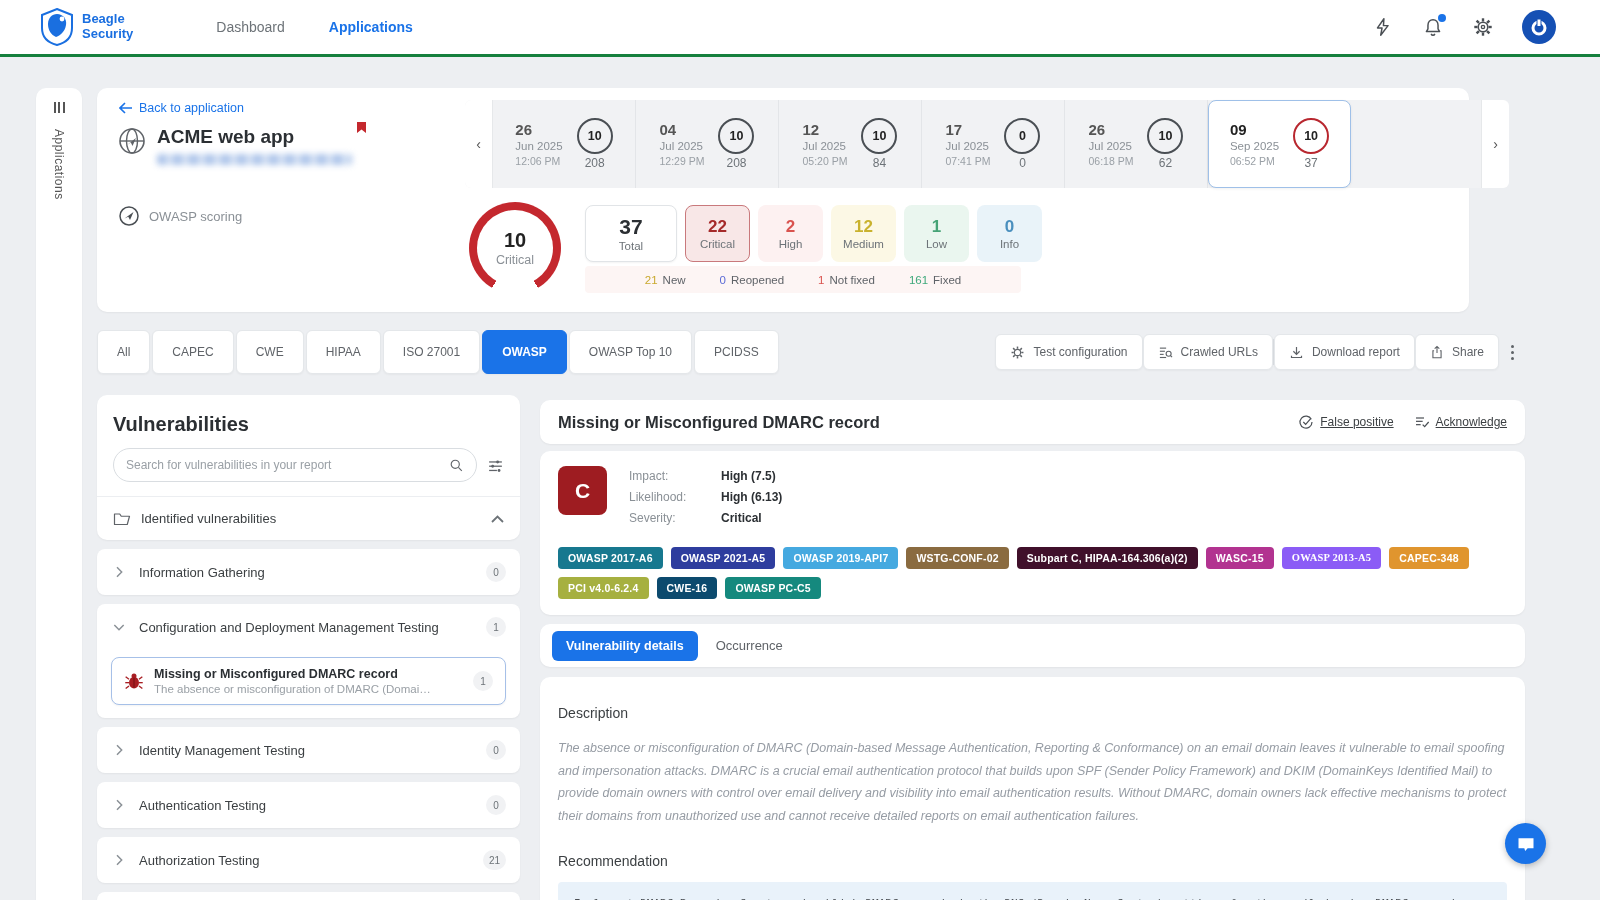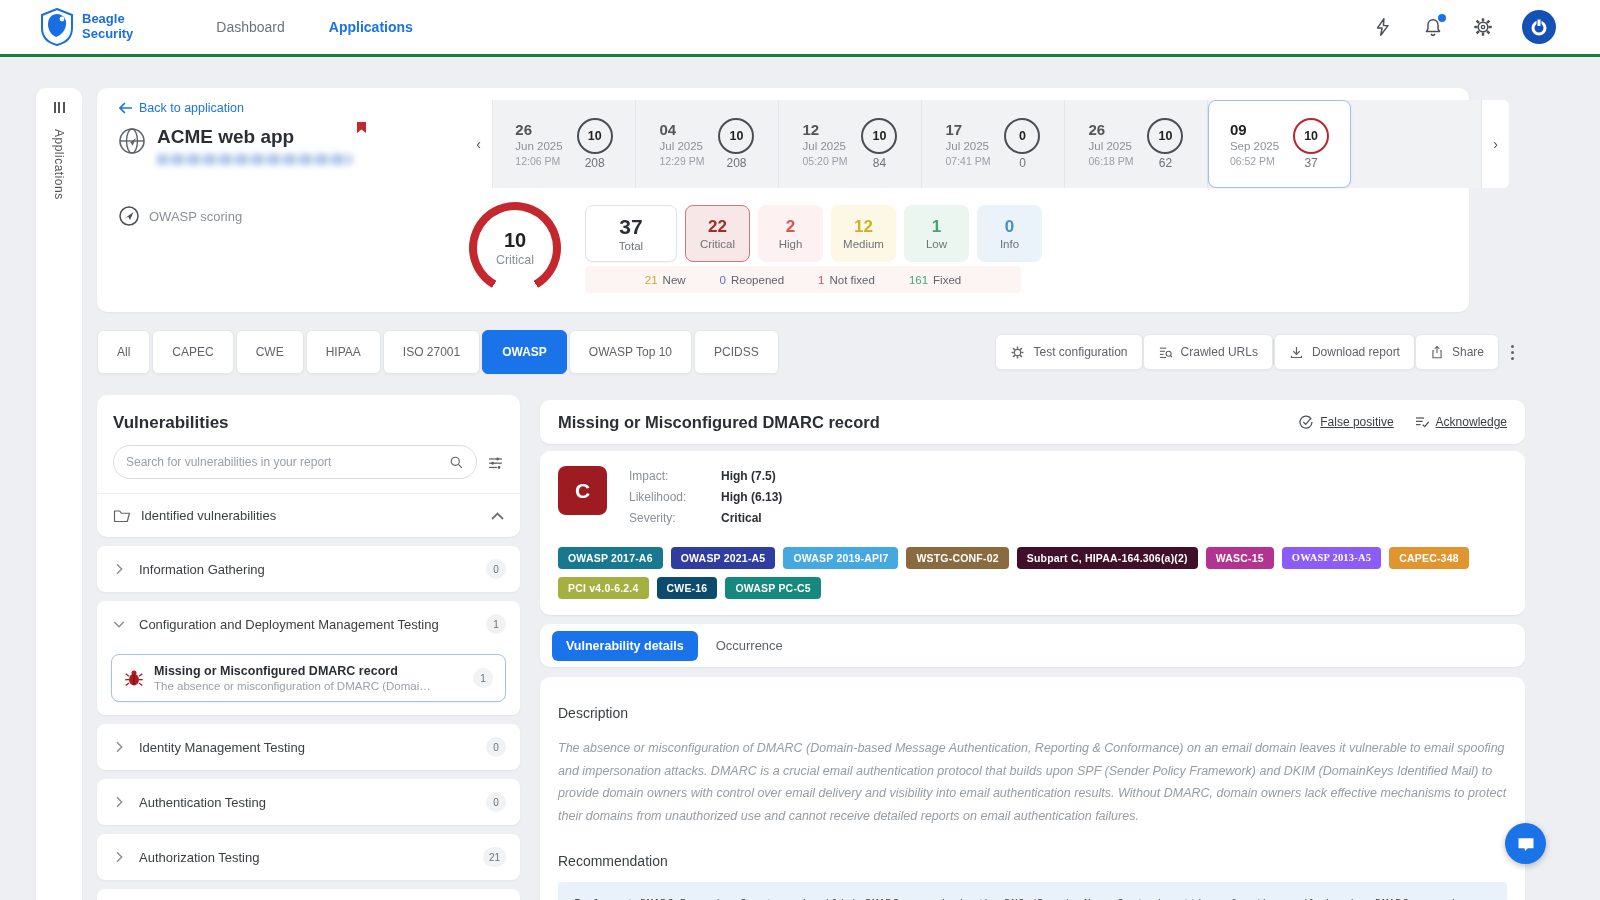--- a/index.html
+++ b/index.html
@@ -94,21 +94,21 @@
   .ftab.active { background:#1a73e8; color:#fff; font-weight:700; border-color:#1a73e8; }
   .actions { margin-left:auto; display:flex; align-items:center; }
   .abtn { height:36px; padding:0 14px; background:#fff; border:1px solid #e4e7ea; border-radius:6px; display:flex; align-items:center; gap:8px; font-size:12px; color:#5f6368; cursor:pointer; box-shadow:0 1px 2px rgba(0,0,0,.04); }
   .vdiv { width:1px; height:26px; background:#d8dbdf; }
   .kebab { width:26px; height:36px; display:flex; flex-direction:column; align-items:center; justify-content:center; gap:3px; cursor:pointer; }
   .kebab i { width:3px; height:3px; border-radius:50%; background:#5f6368; }
 
   
   .left-panel { position:absolute; left:97px; top:395px; width:423px; height:505px; }
   .lp-head { padding:18px 16px 14px; }
-  .lp-title { font-size:17px; font-weight:700; color:#2b2f33; }
+  .lp-title { font-size:20px; font-weight:700; color:#2b2f33; }
   .search-row { display:flex; align-items:center; gap:10px; margin-top:12px; }
   .search-box { flex:1; height:34px; border:1px solid #d9dde1; border-radius:17px; display:flex; align-items:center; padding:0 12px; }
   .search-box input { flex:1; border:none; outline:none; font-size:12px; color:#444; font-family:"Liberation Sans",sans-serif; background:transparent; }
   .search-box input::placeholder { color:#9aa0a6; }
   .group-row { border-top:1px solid #eceef1; padding:14px 16px; display:flex; align-items:center; gap:10px; font-size:13px; color:#3c4043; cursor:pointer; }
   .group-caret { margin-left:auto; color:#888; }
   .cat-card { background:#fff; border-radius:8px; box-shadow:0 1px 2px rgba(0,0,0,.05); margin-top:9px; padding:13px 14px; display:flex; align-items:center; gap:12px; cursor:pointer; }
   .cat-label { font-size:13px; color:#3c4043; }
   .count-badge { margin-left:auto; min-width:20px; height:20px; border-radius:10px; background:#f1f2f4; display:flex; align-items:center; justify-content:center; font-size:10px; color:#6d7378; padding:0 6px; }
   .vuln-item { background:#fff; border:1px solid #a6c0e8; border-radius:8px; margin:8px 0 0 0; padding:9px 12px; display:flex; align-items:center; gap:10px; cursor:pointer; box-shadow:0 1px 2px rgba(0,0,0,.05); }

